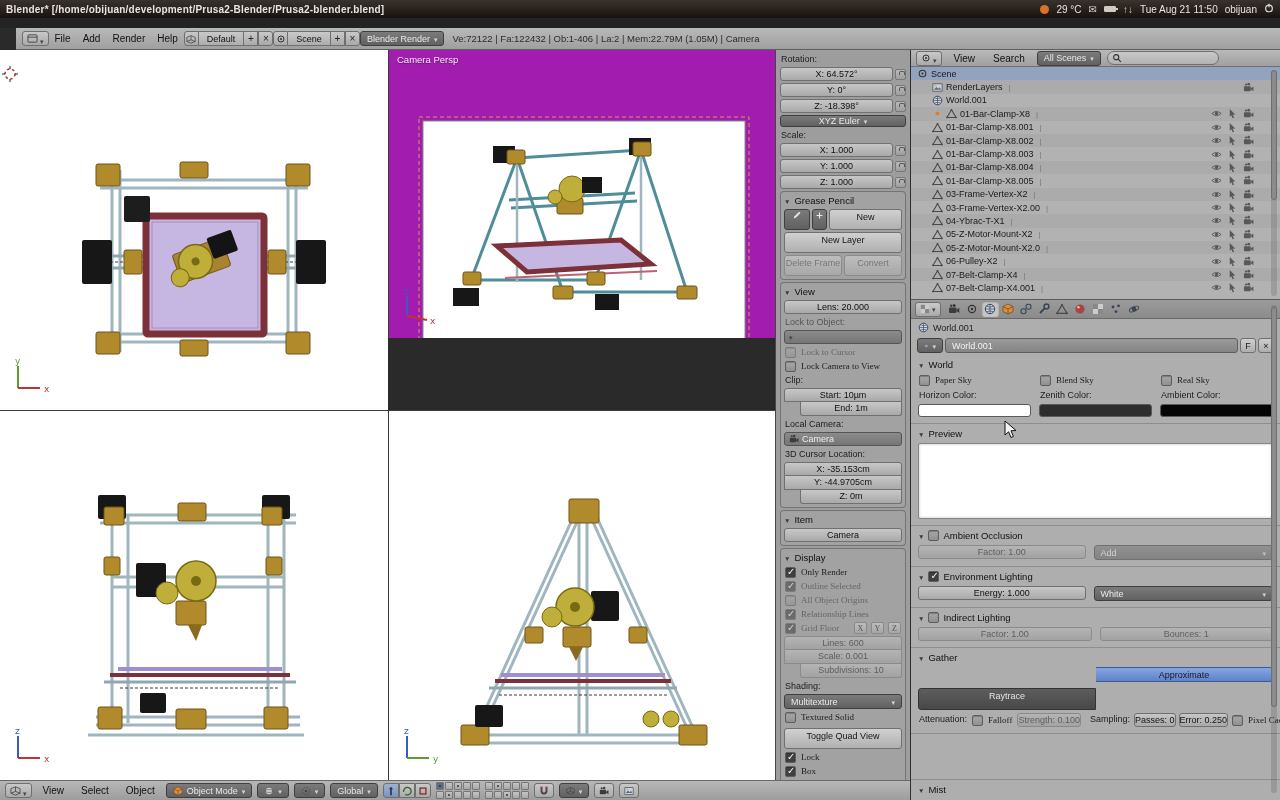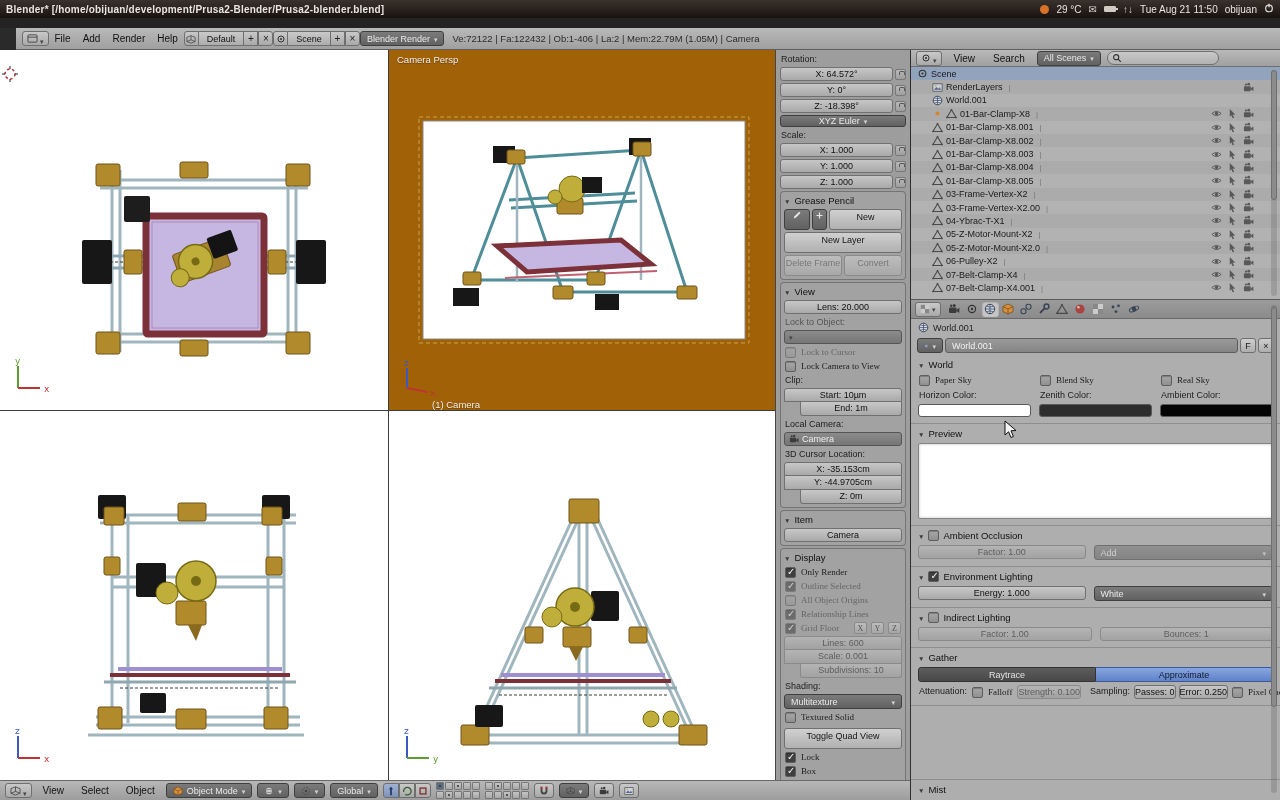--- a/index.html
+++ b/index.html
@@ -40,21 +40,21 @@
   .wtext { height:15px; line-height:14px; padding:0 8px; font-size:9px; color:#111;
     background:linear-gradient(#c9c9c9,#adadad); border:1px solid #6f6f6f; border-left:none; border-right:none; }
   .wsq { width:15px; height:15px; background:linear-gradient(#c9c9c9,#a9a9a9);
     border:1px solid #6f6f6f; font-size:10px; color:#222; display:flex; align-items:center; justify-content:center; }
   .plus::after { content:"+"; } .xg::after { content:"×"; }
   .stats { font-size:9.5px; color:#2c2c2c; margin-left:8px; white-space:nowrap; }
 
   
   .vp { overflow:hidden; }
   #vp-tl { left:0; top:50px; width:388px; height:360px; background:#fff; }
-  #vp-tr { left:388px; top:50px; width:387px; height:360px; background:#a16207; border-left:1px solid #3c3c3c; }
+  #vp-tr { left:388px; top:50px; width:387px; height:288px; background:#a21caf; border-left:1px solid #3c3c3c; }
   #vp-bl { left:0; top:410px; width:388px; height:370px; background:#fff; border-top:1px solid #3c3c3c; }
   #vp-br { left:388px; top:410px; width:387px; height:370px; background:#fff;
     border-left:1px solid #3c3c3c; border-top:1px solid #3c3c3c; }
   .vplabel { position:absolute; font-size:9.5px; color:#f0f0f0; text-shadow:0 1px 1px rgba(0,0,0,.4); }
   .gizmo { position:absolute; left:6px; bottom:8px; }
   .gizmo text { font-size:9px; font-family:"DejaVu Sans",sans-serif; }
 
   
   #npanel { left:775px; top:50px; width:135px; height:730px; background:#9d9d9d;
     border-left:1px solid #464646; padding:3px 4px; display:flex; flex-direction:column; gap:2px;
@@ -134,22 +134,22 @@
     background:linear-gradient(#9a9a9a,#858585); border:1px solid #5e5e5e; border-radius:3px; }
   .sqbtn { width:16px; height:15px; line-height:14px; text-align:center; font-size:9px; color:#1a1a1a;
     background:linear-gradient(#cecece,#aeaeae); border:1px solid #707070; border-radius:3px; }
   #preview-box { height:76px; background:#fff; border:1px solid #848484; border-radius:2px;
     box-shadow:inset 0 0 3px rgba(0,0,0,.25); }
   .cols3 { display:flex; gap:8px; } .cols3 > * { flex:1; }
   .swatch { height:13px; border:1px solid #5a5a5a; border-radius:3px; }
   .cols2 { display:flex; gap:8px; } .cols2 > * { flex:1; }
   .col { display:flex; flex-direction:row; gap:3px; }
   .seg { display:flex; }
-  .seg-l { flex:1; height:15px; line-height:14px; text-align:center; color:#e2e2e2; font-size:9px;
-    background:linear-gradient(#5d5d5d,#484848); border:1px solid #333; border-radius:3px 0 0 3px; }
+  .seg-l { flex:1; height:22px; line-height:14px; text-align:center; color:#e2e2e2; font-size:9px;
+    background:linear-gradient(#5d5d5d,#484848); border:1px solid #333; border-radius:3px 0 0 3px;margin-top:21px; }
   .seg-r { flex:1; height:15px; line-height:14px; text-align:center; color:#0e1a2e; font-size:9px;
     background:linear-gradient(#88a5e2,#5f82c8); border:1px solid #3a5a9a; border-left:none; border-radius:0 3px 3px 0; }
   .mistrow { margin-top:auto; border-top:1px solid rgba(0,0,0,.18); padding:3px 7px 4px 7px; }
 
   
   #bbar { left:0; top:780px; width:910px; height:20px;
     background:linear-gradient(#b7b7b7,#9d9d9d); border-top:1px solid #6a6a6a;
     display:flex; align-items:center; gap:5px; padding:0 5px; }
   .layers { display:grid; grid-template-columns:repeat(5,8px); grid-auto-rows:8px; gap:1px; }
   .lay { background:linear-gradient(#c4c4c4,#a8a8a8); border:1px solid #777; border-radius:1px; }

